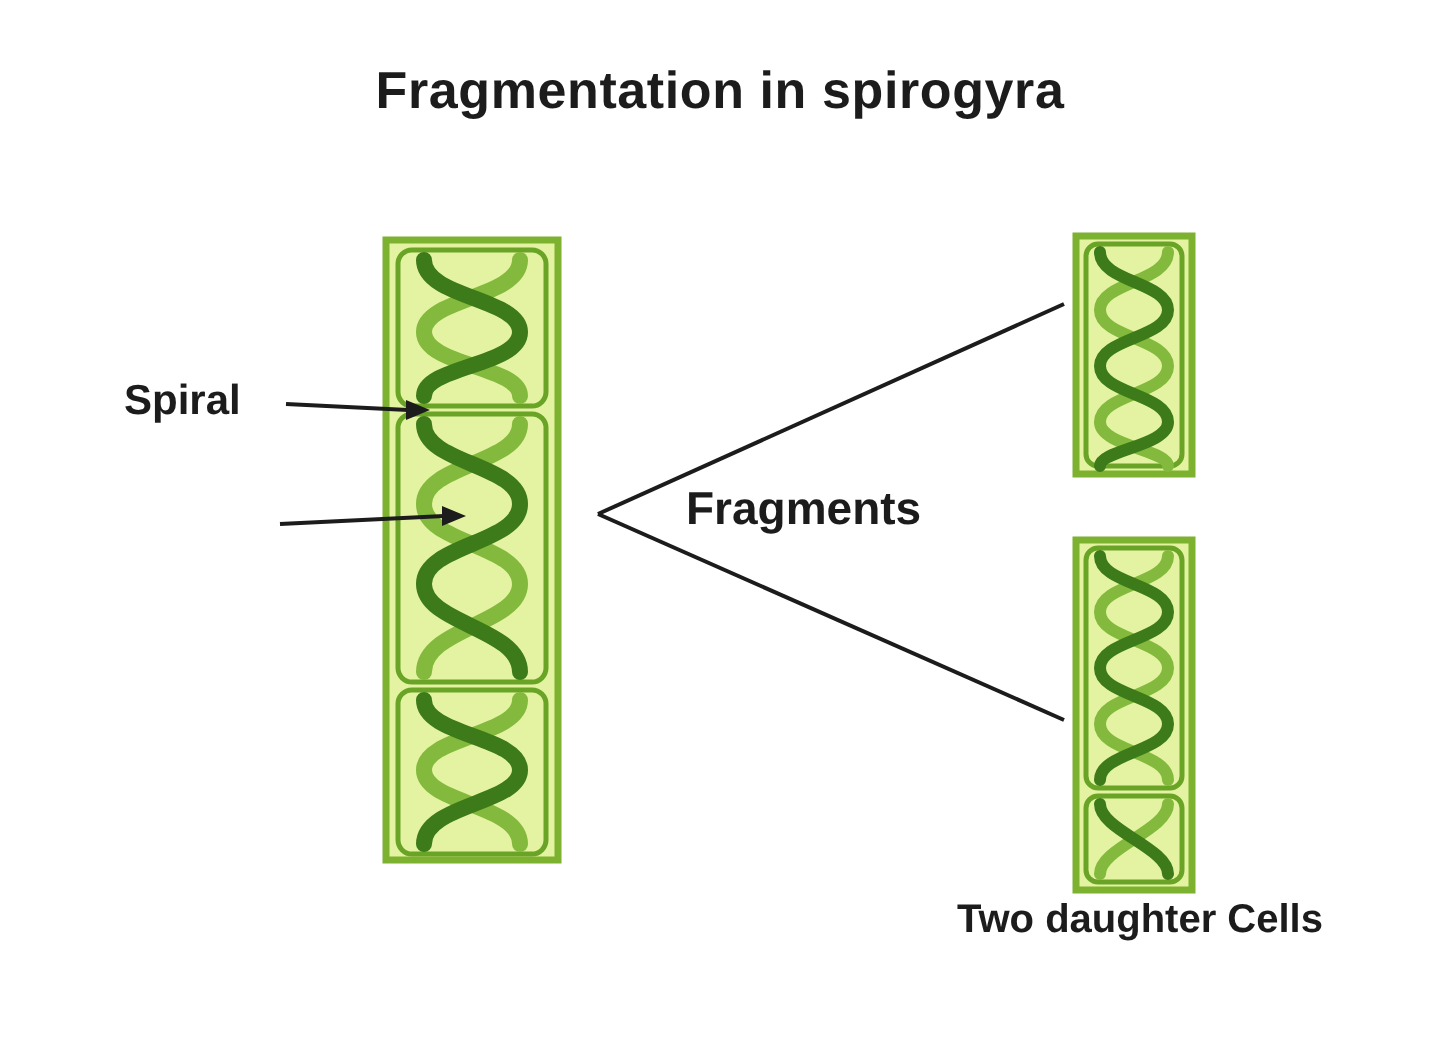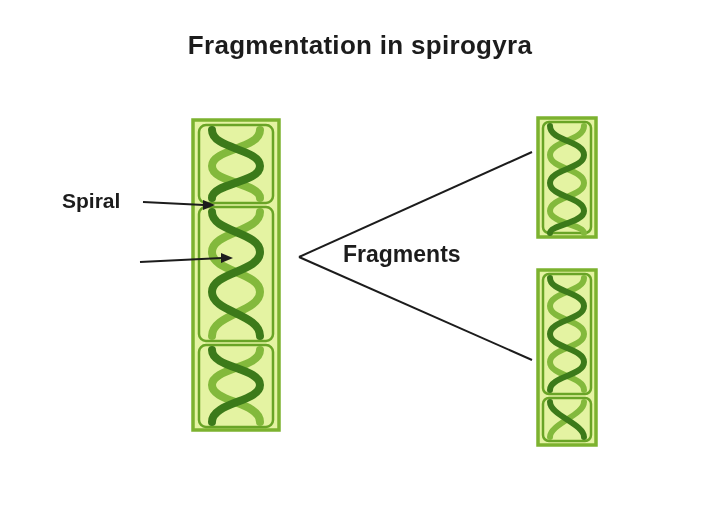--- a/index.html
+++ b/index.html
@@ -93,14 +93,15 @@
       <rect class="fil-cell" x="543" y="398" width="48" height="43" rx="6"></rect>
       <path class="strand-l thin" d="M584 278 C584 292 550 292 550 306 C550 320 584 320 584 334 C584 348 550 348 550 362 C550 376 584 376 584 390"></path>
       <path class="strand-d thin" d="M550 278 C550 292 584 292 584 306 C584 320 550 320 550 334 C550 348 584 348 584 362 C584 376 550 376 550 390"></path>
       <path class="strand-l thin" d="M584 402 C584 415 550 424 550 437"></path>
       <path class="strand-d thin" d="M550 402 C550 415 584 424 584 437"></path>
     </g>
   </svg>
 
   <div class="lbl lbl-septa">Spiral</div>
   <div class="lbl lbl-fragments">Fragments</div>
+  <div class="lbl lbl-daughter">Two daughter Cells</div>
 
 </div>
 
 </body></html>

